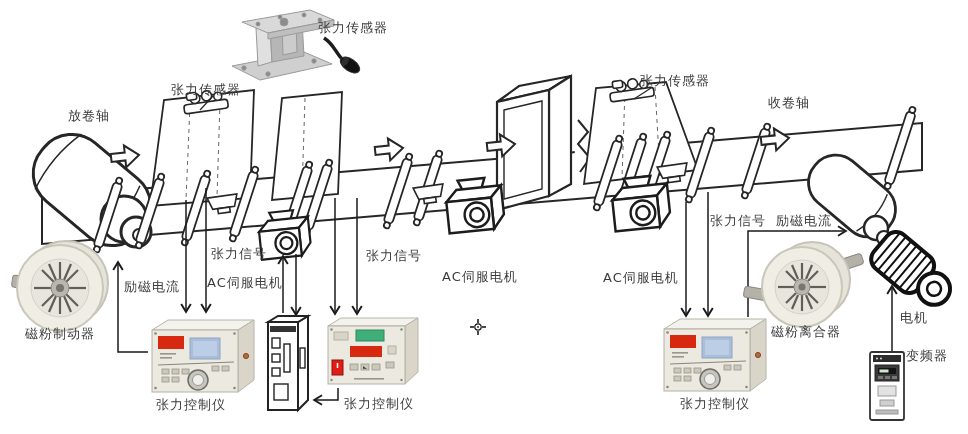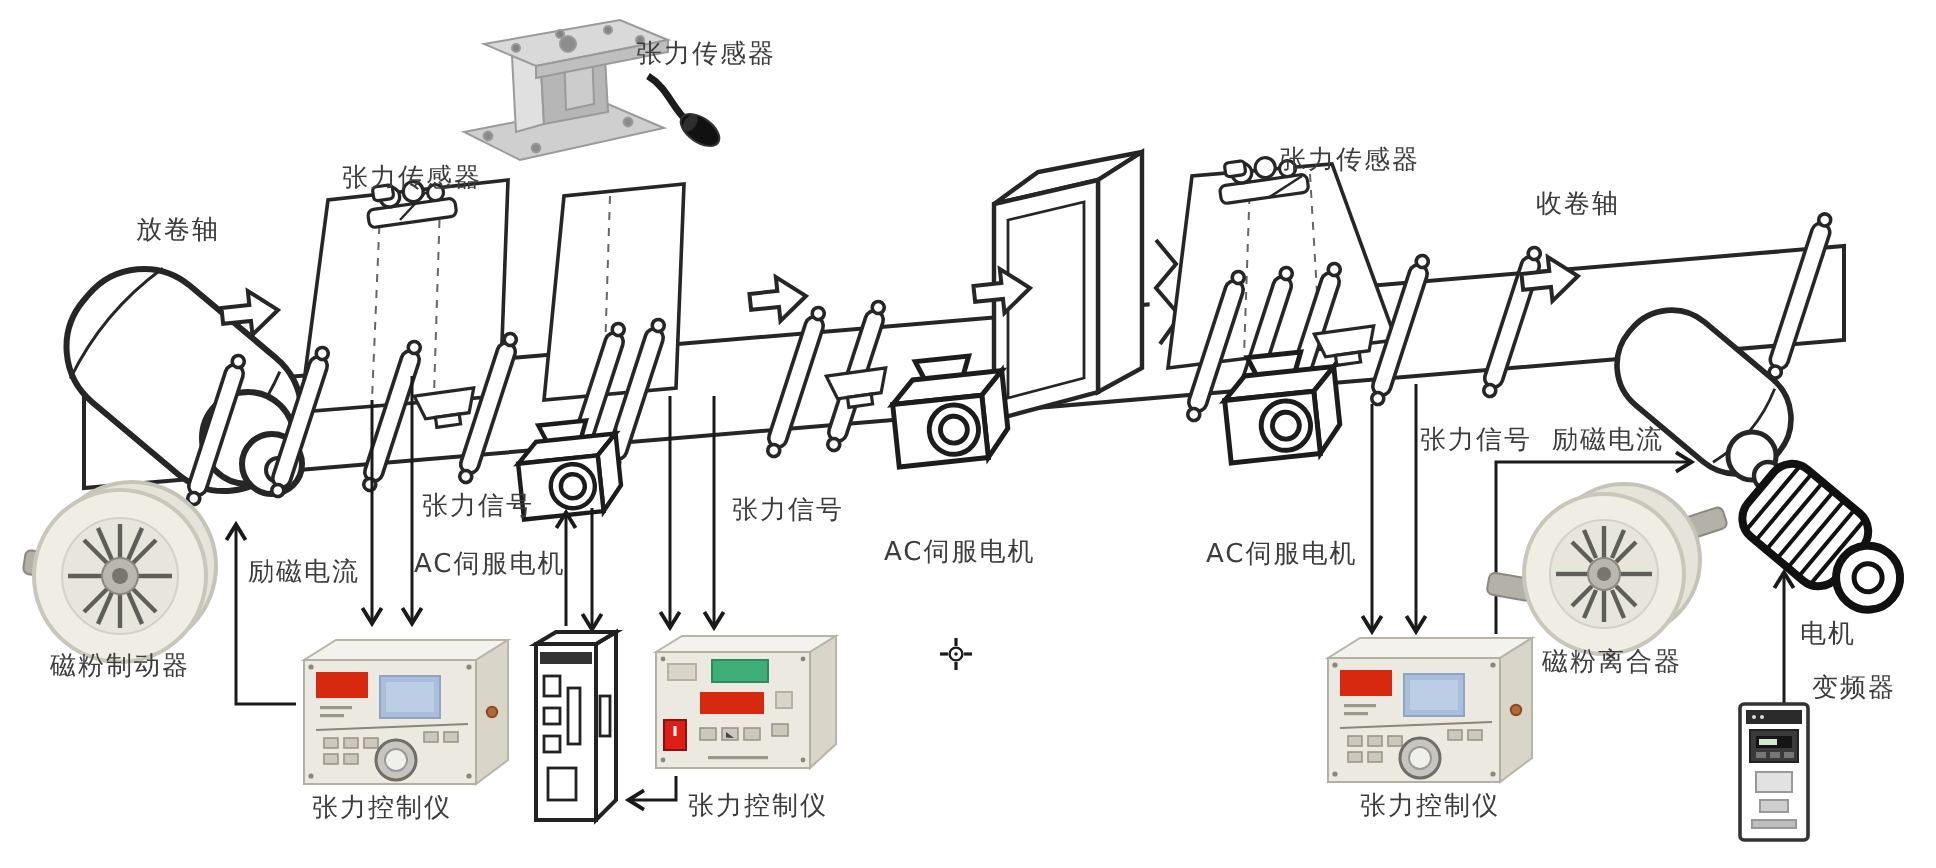--- a/index.html
+++ b/index.html
@@ -430,18 +430,18 @@
 <div class="label" style="left:124px;top:280px">励磁电流</div>
 <div class="label" style="left:211px;top:247px">张力信号</div>
 <div class="label" style="left:207px;top:276px">AC伺服电机</div>
 <div class="label" style="left:366px;top:249px">张力信号</div>
 <div class="label" style="left:442px;top:270px">AC伺服电机</div>
 <div class="label" style="left:603px;top:271px">AC伺服电机</div>
 <div class="label" style="left:710px;top:214px">张力信号</div>
 <div class="label" style="left:776px;top:214px">励磁电流</div>
 <div class="label" style="left:771px;top:325px">磁粉离合器</div>
 <div class="label" style="left:900px;top:311px">电机</div>
-<div class="label" style="left:906px;top:338px">变频器</div>
+<div class="label" style="left:906px;top:349px">变频器</div>
 <div class="label" style="left:156px;top:398px">张力控制仪</div>
 <div class="label" style="left:344px;top:397px">张力控制仪</div>
 <div class="label" style="left:680px;top:397px">张力控制仪</div>
 
 </div>
 
 </body></html>

